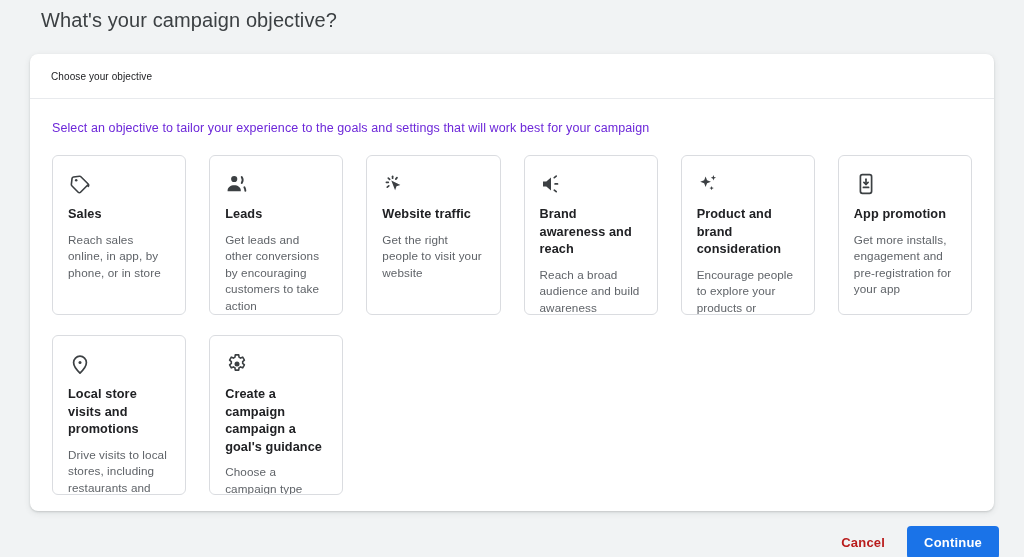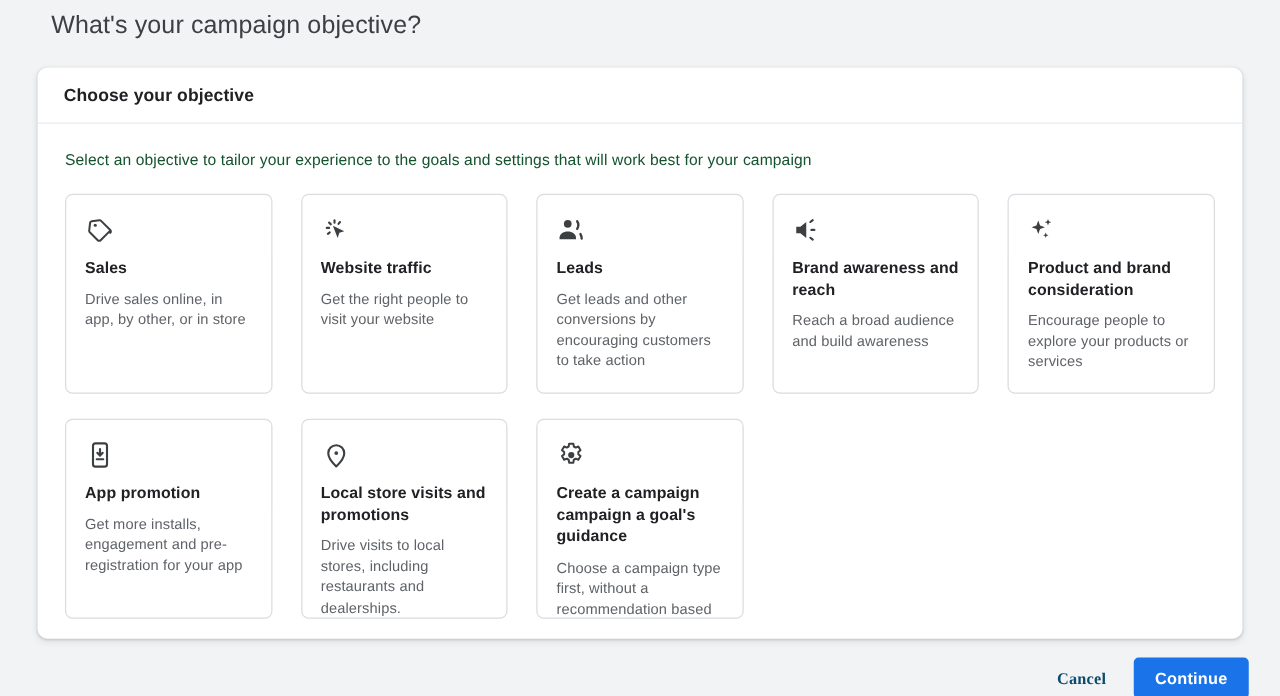--- a/index.html
+++ b/index.html
@@ -41,37 +41,37 @@
 
   .panel-header {
     height: 45px;
     border-bottom: 1px solid #e8eaed;
     display: flex;
     align-items: center;
     padding-left: 21px;
   }
 
   .panel-header-title {
-    font-size: 14px;
-    font-weight: 700;
+    font-size: 10px;
+    font-weight: 400;
     color: #202124;
     letter-spacing: 0.1px;
   }
 
   .panel-subtitle {
     font-size: 12.5px;
-    color: #14532d;
+    color: #6d28d9;
     padding: 22px 0 0 22px;
     letter-spacing: 0.1px;
   }
 
   .grid {
     padding: 20px 22px 0 22px;
     display: grid;
-    grid-template-columns: repeat(5, 1fr);
+    grid-template-columns: repeat(6, 1fr);
     column-gap: 23px;
     row-gap: 20px;
   }
 
   .card {
     border: 1px solid #dadce0;
     border-radius: 6px;
     background: #ffffff;
     height: 160px;
     padding: 16px 15px 10px 15px;
@@ -110,26 +110,26 @@
     right: 25px;
     top: 526px;
     display: flex;
     align-items: center;
     gap: 12px;
   }
 
   .btn-text {
     font-size: 13px;
     font-weight: 700;
-    color: #0c4a6e;
+    color: #b91c1c;
     background: none;
     border: none;
     padding: 8px 10px;
     cursor: pointer;
-    font-family: Liberation Serif, serif;
+    font-family: Liberation Sans, sans-serif;
     letter-spacing: 0.2px;
   }
 
   .btn-primary {
     font-size: 13px;
     font-weight: 700;
     color: #ffffff;
     background: #1a73e8;
     border: none;
     border-radius: 4px;
@@ -155,21 +155,34 @@
   <div class="grid">
 
     <div class="card">
       <span class="card-icon">
         <svg width="24" height="24" viewBox="0 0 24 24" fill="none" stroke="currentColor" stroke-width="1.6" stroke-linecap="round" stroke-linejoin="round">
           <path d="M20.2 12.5l-7.7 7.7a1.6 1.6 0 0 1-2.3 0l-6.4-6.4a1.6 1.6 0 0 1-.45-1.35l.7-6.1a1.6 1.6 0 0 1 1.4-1.4l6.1-.7a1.6 1.6 0 0 1 1.35.46l7.3 7.3a1.6 1.6 0 0 1 0 2.3z"></path>
           <circle cx="8.2" cy="8.2" r="1.25" fill="currentColor" stroke="none"></circle>
         </svg>
       </span>
       <div class="card-title">Sales</div>
-      <div class="card-desc">Drive sales online, in app, by other, or in store</div>
+      <div class="card-desc">Reach sales online, in app, by phone, or in store</div>
+    </div>
+
+    <div class="card">
+      <span class="card-icon">
+        <svg width="24" height="24" viewBox="0 0 24 24" fill="currentColor">
+          <circle cx="9.2" cy="7" r="3.1"></circle>
+          <path d="M2.6 18.4c0-3.2 3-5.2 6.6-5.2s6.6 2 6.6 5.2v.9H2.6z"></path>
+          <path d="M16.2 4.2a.95.95 0 0 1 1.32.26 6.6 6.6 0 0 1 0 7.1.95.95 0 1 1-1.58-1.05 4.7 4.7 0 0 0 0-5 .95.95 0 0 1 .26-1.31z"></path>
+          <path d="M18.9 14.4a.95.95 0 0 1 1.3.35 8.4 8.4 0 0 1 1.1 4.05.95.95 0 0 1-1.9.02 6.5 6.5 0 0 0-.85-3.12.95.95 0 0 1 .35-1.3z"></path>
+        </svg>
+      </span>
+      <div class="card-title">Leads</div>
+      <div class="card-desc">Get leads and other conversions by encouraging customers to take action</div>
     </div>
 
     <div class="card">
       <span class="card-icon">
         <svg width="24" height="24" viewBox="0 0 24 24" fill="currentColor">
           <path d="M9.3 8.6l9.1 4.3-3.9 1.3-1.4 4.1z"></path>
           <g stroke="currentColor" stroke-width="1.7" stroke-linecap="round">
             <path d="M10.6 4.3v1.9"></path>
             <path d="M4.4 10.3h1.9"></path>
             <path d="M6.3 6.1l1.35 1.35"></path>
@@ -178,33 +191,20 @@
           </g>
         </svg>
       </span>
       <div class="card-title">Website traffic</div>
       <div class="card-desc">Get the right people to visit your website</div>
     </div>
 
     <div class="card">
       <span class="card-icon">
         <svg width="24" height="24" viewBox="0 0 24 24" fill="currentColor">
-          <circle cx="9.2" cy="7" r="3.1"></circle>
-          <path d="M2.6 18.4c0-3.2 3-5.2 6.6-5.2s6.6 2 6.6 5.2v.9H2.6z"></path>
-          <path d="M16.2 4.2a.95.95 0 0 1 1.32.26 6.6 6.6 0 0 1 0 7.1.95.95 0 1 1-1.58-1.05 4.7 4.7 0 0 0 0-5 .95.95 0 0 1 .26-1.31z"></path>
-          <path d="M18.9 14.4a.95.95 0 0 1 1.3.35 8.4 8.4 0 0 1 1.1 4.05.95.95 0 0 1-1.9.02 6.5 6.5 0 0 0-.85-3.12.95.95 0 0 1 .35-1.3z"></path>
-        </svg>
-      </span>
-      <div class="card-title">Leads</div>
-      <div class="card-desc">Get leads and other conversions by encouraging customers to take action</div>
-    </div>
-
-    <div class="card">
-      <span class="card-icon">
-        <svg width="24" height="24" viewBox="0 0 24 24" fill="currentColor">
           <path d="M3 9.4h3.3L11 5.6v12.8L6.3 14.6H3z"></path>
           <g stroke="currentColor" stroke-width="1.7" stroke-linecap="round">
             <path d="M14.3 5.6l1.9-1.5"></path>
             <path d="M15.1 11.9h2.4"></path>
             <path d="M14.3 18.2l1.9 1.5"></path>
           </g>
         </svg>
       </span>
       <div class="card-title">Brand awareness and reach</div>
       <div class="card-desc">Reach a broad audience and build awareness</div>

